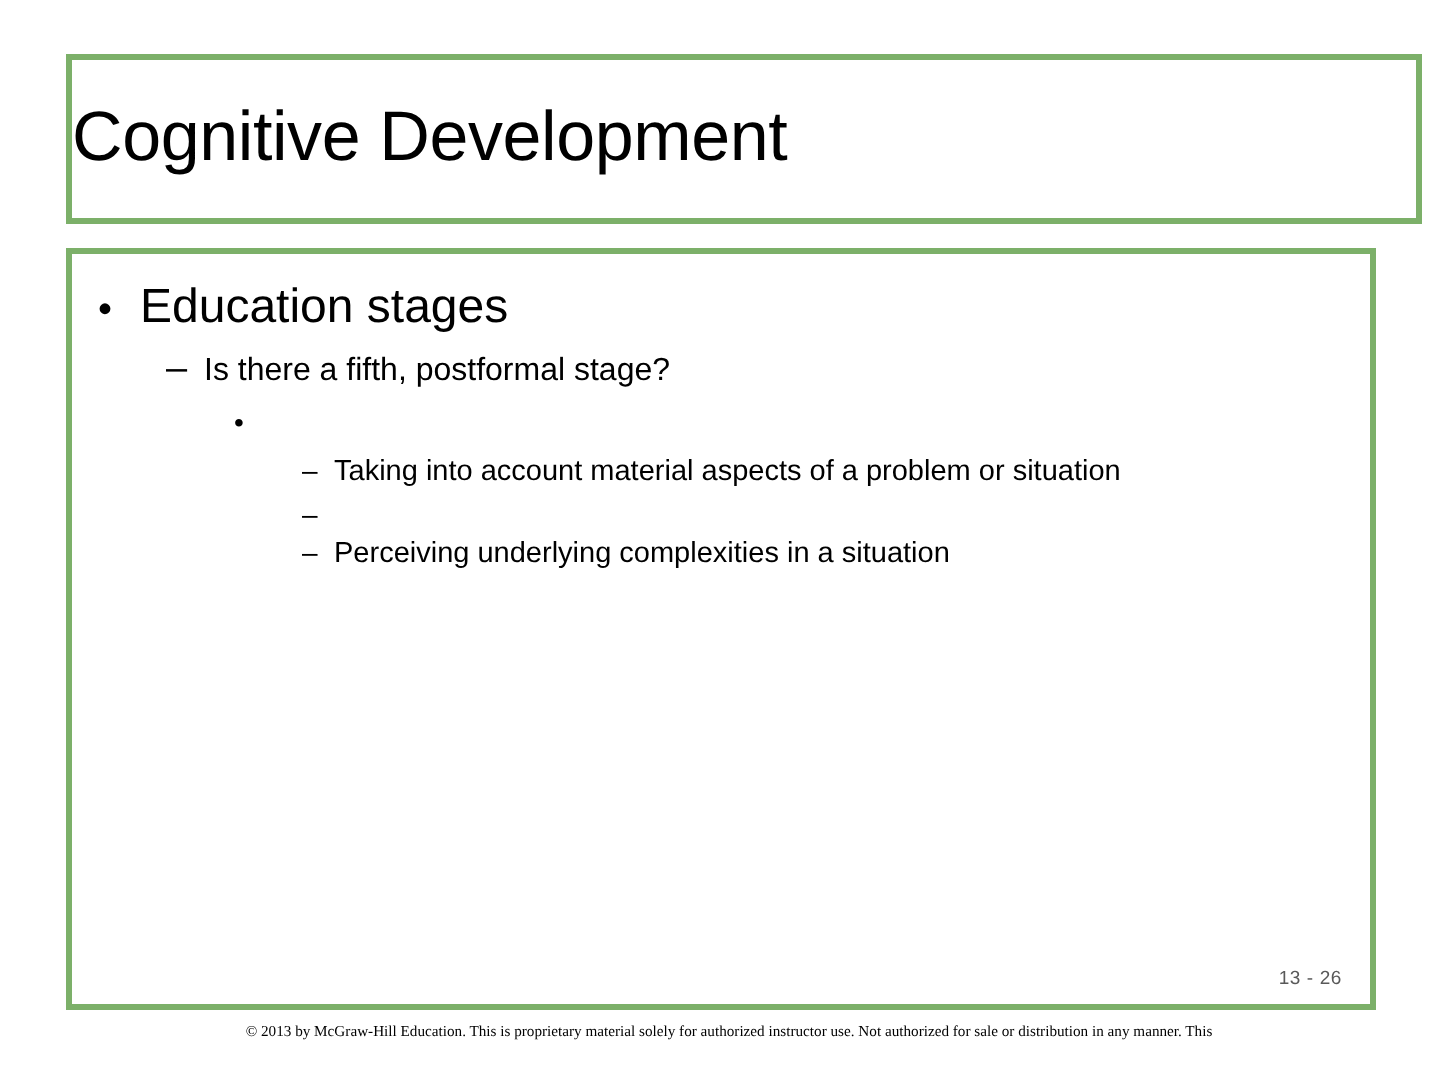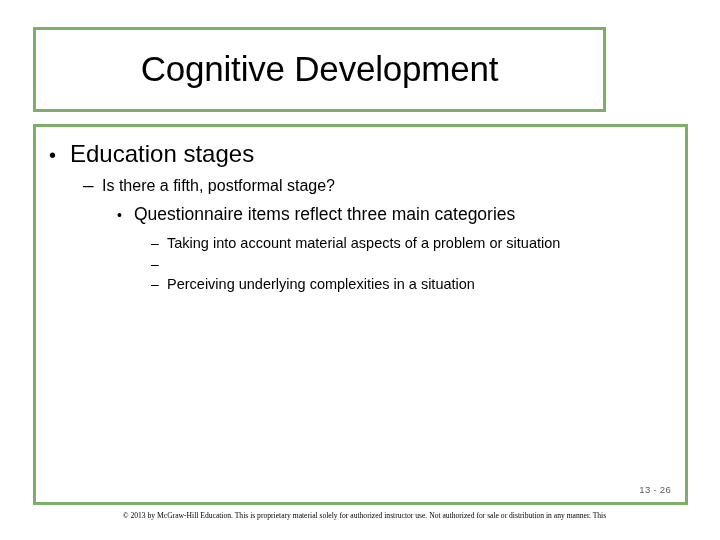--- a/index.html
+++ b/index.html
@@ -24,28 +24,27 @@
     width: 720px;
     height: 540px;
     background: #ffffff;
   }
 
   
   .title-box {
     position: absolute;
     left: 33px;
     top: 27px;
-    width: 573px;
+    width: 678px;
     height: 85px;
     box-sizing: border-box;
     border: 3px solid #7cb069;
     background: #ffffff;
     display: flex;
     align-items: center;
-    justify-content: center;
   }
   .title-text {
     font-size: 35px;
     line-height: 1.1;
     font-weight: 400;
     letter-spacing: -0.2px;
     color: #000000;
     text-align: center;
     white-space: nowrap;
   }
@@ -189,21 +188,20 @@
         <span class="bullet-text">Education stages</span>
       </div>
 
       <div class="bullet-row lvl2">
         <span class="bullet-mark">–</span>
         <span class="bullet-text">Is there a fifth, postformal stage?</span>
       </div>
 
       <div class="bullet-row lvl3">
         <span class="bullet-mark">•</span>
-        <span class="bullet-text">Questionnaire items reflect three main categories</span>
       </div>
 
       <div class="bullet-row lvl4 first">
         <span class="bullet-mark">–</span>
         <span class="bullet-text">Taking into account material aspects of a problem or situation</span>
       </div>
 
       <div class="bullet-row lvl4">
         <span class="bullet-mark">–</span>
       </div>

